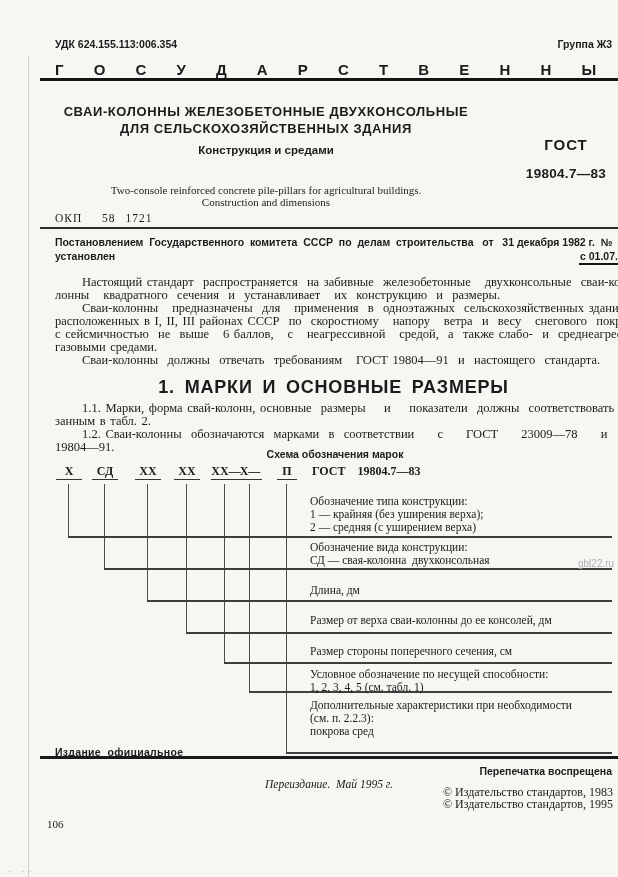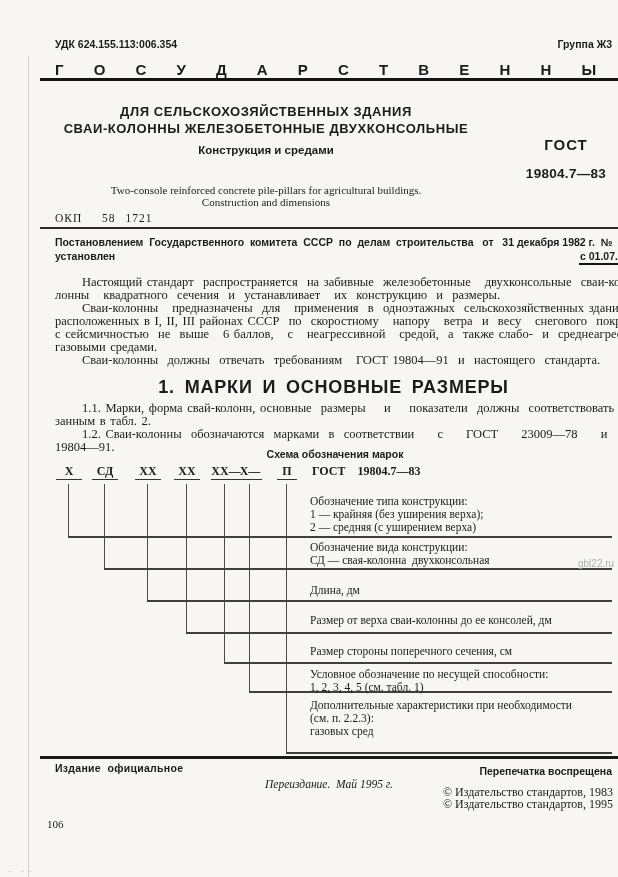--- a/index.html
+++ b/index.html
@@ -40,42 +40,42 @@
   .schcap{left:240px;top:448px;width:190px;font-size:10.5px;}
   .sym{top:464px;height:15px;text-align:center;font-size:12px;font-weight:bold;
        border-bottom:1.5px solid #333;font-family:"Liberation Serif",serif;}
   .schgost{left:312px;top:464px;font-size:12px;word-spacing:3px;}
   .vline{width:0;border-left:1.5px solid #4c4c4c;}
   .hline{height:0;border-top:2px solid #3f3f3f;}
   .slabel{left:310px;width:302px;font-size:11.5px;line-height:13px;}
   .wm{left:578px;top:558px;font-size:10px;color:#aab0b2;font-family:"Liberation Sans",sans-serif;}
   
   .ft-rule{left:40px;top:756px;width:578px;height:0;border-top:3px solid #1a1a1a;}
-  .official{left:55px;top:762px;font-size:10.5px;letter-spacing:.3px;}
+  .official{left:55px;top:746px;font-size:10.5px;letter-spacing:.3px;}
   .reprint{left:420px;top:765px;width:192px;font-size:10.5px;text-align:right;}
   .reissue{left:265px;top:778px;font-size:11.5px;}
   .copy{left:350px;width:263px;font-size:12px;text-align:right;}
   .pnum{left:47px;top:818px;font-size:11px;}
   .margin-line{left:28px;top:56px;width:0;height:821px;border-left:1px solid #d3d1ca;}
   .smudge{left:8px;top:866px;width:40px;height:4px;color:#c7c5bf;font-size:9px;letter-spacing:4px;}
 </style>
 </head>
 <body>
 
 <div class="abs margin-line"></div>
 
 <div class="abs sans b udk line">УДК 624.155.113:006.354</div>
 <div class="abs sans b grp line">Группа Ж3</div>
 
 <div class="abs sans b stdhdr">Г О С У Д А Р С Т В Е Н Н Ы Й   С Т А Н Д А Р Т   С О Ю З А   С С Р</div>
 <div class="abs hdr-rule"></div>
 
 <div class="abs titlebox ctr">
+  <div class="sans b t1 line" style="white-space:normal">СВАИ-КОЛОННЫ  ЖЕЛЕЗОБЕТОННЫЕ  ДВУХКОНСОЛЬНЫЕ</div>
   <div class="sans b t1 line" style="white-space:normal">ДЛЯ  СЕЛЬСКОХОЗЯЙСТВЕННЫХ  ЗДАНИЯ</div>
-  <div class="sans b t1 line" style="white-space:normal">СВАИ-КОЛОННЫ  ЖЕЛЕЗОБЕТОННЫЕ  ДВУХКОНСОЛЬНЫЕ</div>
   <div class="sans b sub">Конструкция  и  средами</div>
   <div class="eng serif">Two-console reinforced concrete pile-pillars for agricultural buildings.</div>
   <div class="eng serif" style="margin-top:0">Construction and dimensions</div>
 </div>
 
 <div class="abs gostbox">
   <div class="sans b gost-l">ГОСТ</div>
   <div class="sans b gost-n">19804.7—83</div>
 </div>
 
@@ -146,21 +146,21 @@
 <div class="abs serif slabel" style="top:645px">
   <div class="line">Размер стороны поперечного сечения, см</div>
 </div>
 <div class="abs serif slabel" style="top:668px">
   <div class="line">Условное обозначение по несущей способности:</div>
   <div class="line">1, 2, 3, 4, 5 (см. табл. 1)</div>
 </div>
 <div class="abs serif slabel" style="top:699px">
   <div class="line">Дополнительные характеристики при необходимости</div>
   <div class="line">(см. п. 2.2.3):</div>
-  <div class="line">газовых сред</div>
+  <div class="line">покрова сред</div>
 </div>
 
 <div class="abs wm">gbl22.ru</div>
 
 <div class="abs ft-rule"></div>
 <div class="abs sans b official line">Издание  официальное</div>
 <div class="abs sans b reprint">Перепечатка воспрещена</div>
 <div class="abs serif i reissue line">Переиздание.  Май 1995 г.</div>
 <div class="abs serif copy" style="top:785px">© Издательство стандартов, 1983</div>
 <div class="abs serif copy" style="top:797px">© Издательство стандартов, 1995</div>

